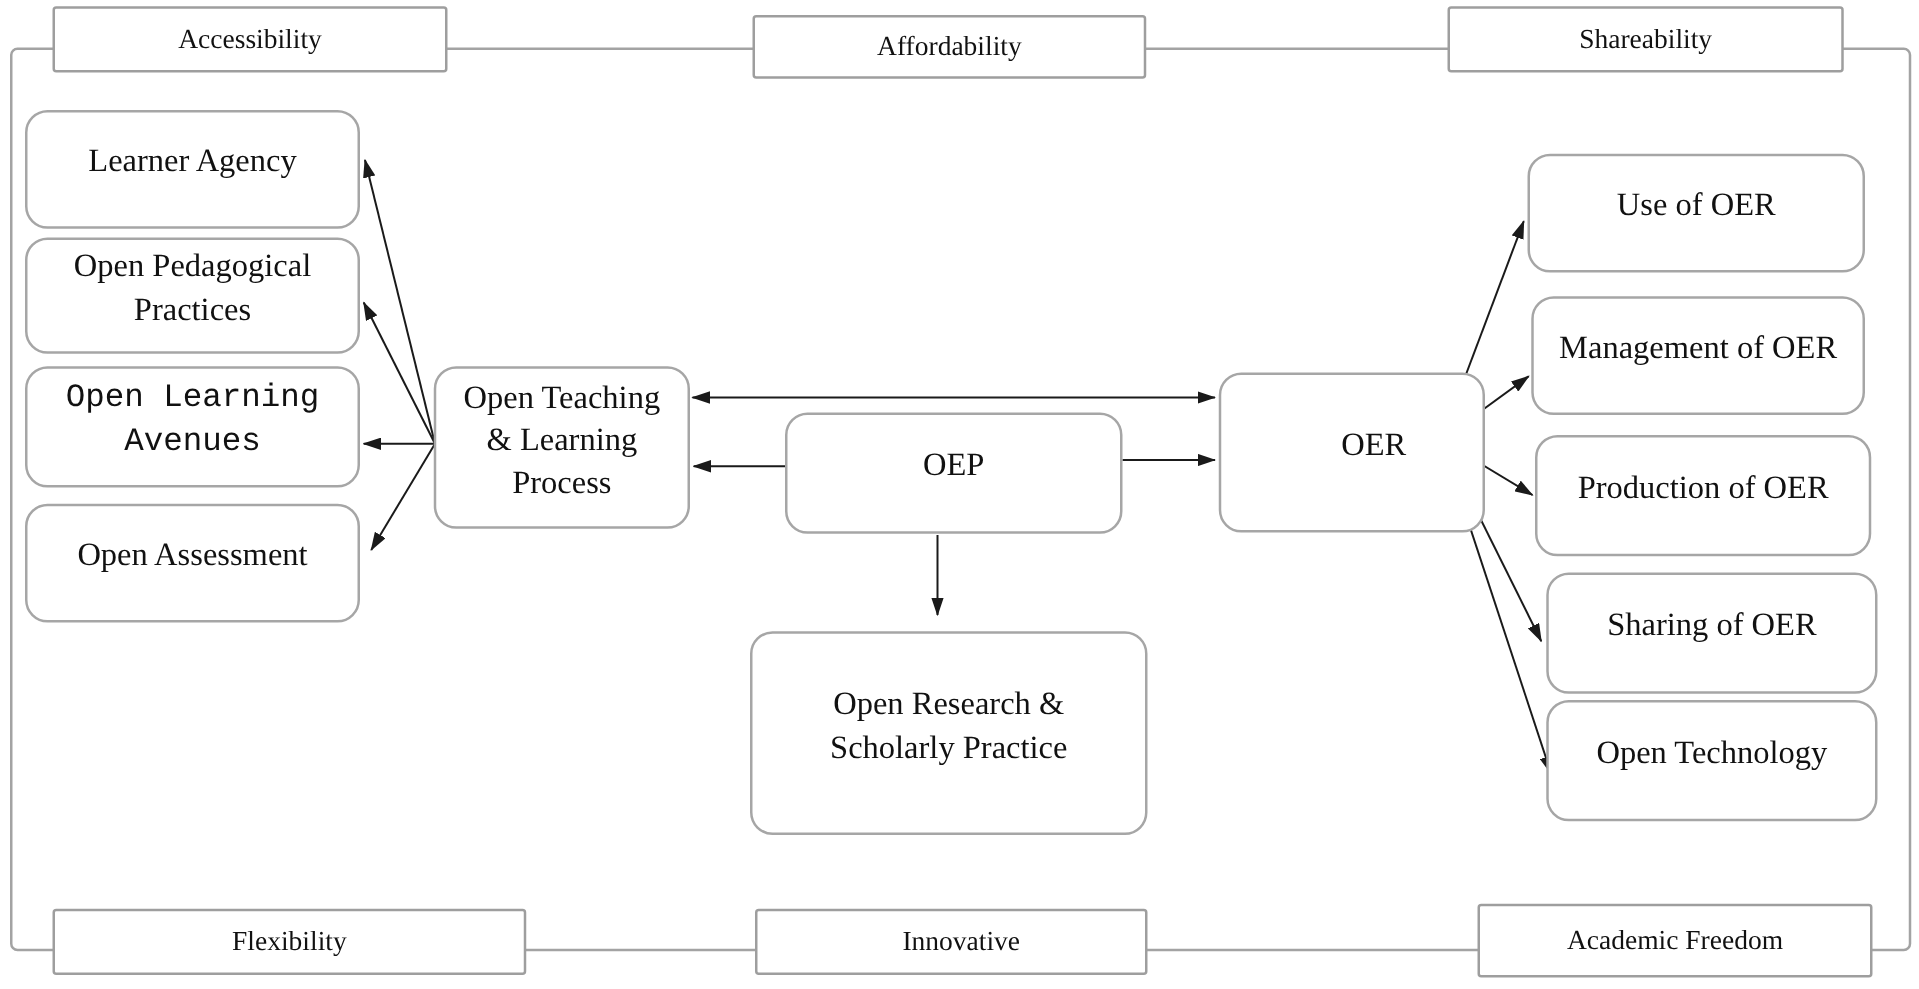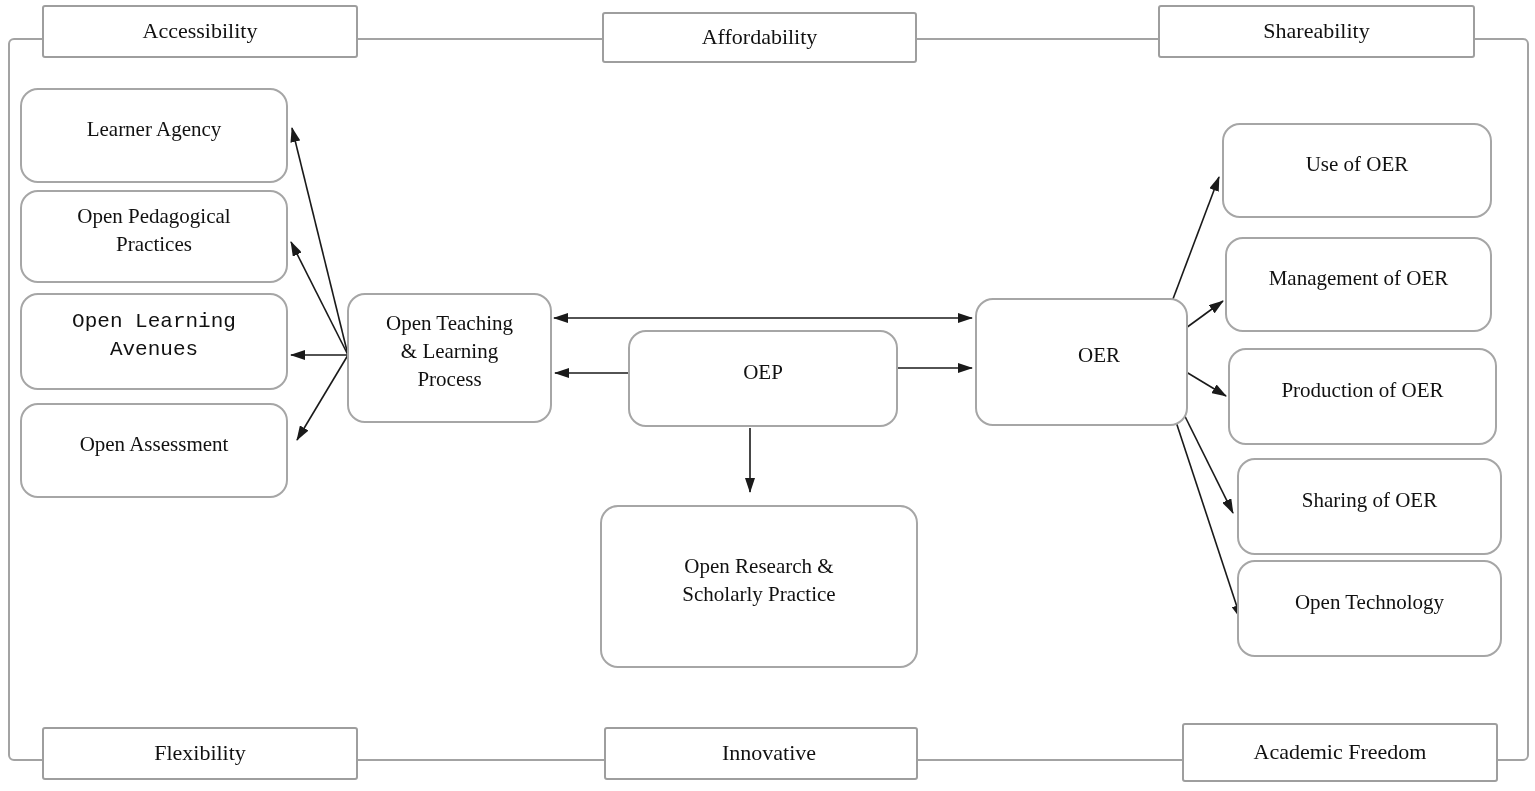--- a/index.html
+++ b/index.html
@@ -36,21 +36,21 @@
     border: 2px solid #a6a6a6;
     display: flex;
     align-items: center;
     justify-content: center;
     text-align: center;
     white-space: pre-line;
     line-height: 1.32;
   }
   .box.node {
     border-radius: 18px;
-    font-size: 21px;
+    font-size: 26px;
     padding: 0 8px 12px 8px;
   }
   .box.band {
     border-radius: 3px;
     font-size: 22px;
     border-color: #9e9e9e;
     padding: 0 8px 2px 8px;
   }
 </style>
 </head>
@@ -82,21 +82,21 @@
         <line x1="1153" y1="352" x2="1226" y2="396" stroke="#1a1a1a" stroke-width="1.6" marker-end="url(#arrow-end)"></line>
         <line x1="1153" y1="352" x2="1233" y2="513" stroke="#1a1a1a" stroke-width="1.6" marker-end="url(#arrow-end)"></line>
         <line x1="1153" y1="352" x2="1241" y2="619" stroke="#1a1a1a" stroke-width="1.6" marker-end="url(#arrow-end)"></line>
       </g>
   </svg>
 
   <div id="nodes-layer">
       <div class="box band" style="left: 42px; top: 5px; width: 316px; height: 53px;"><span>Accessibility</span></div>
       <div class="box band" style="left: 602px; top: 12px; width: 315px; height: 51px;"><span>Affordability</span></div>
       <div class="box band" style="left: 1158px; top: 5px; width: 317px; height: 53px;"><span>Shareability</span></div>
-      <div class="box band" style="left: 42px; top: 727px; width: 316px; height: 53px;"><span>Flexibility</span></div>
+      <div class="box band" style="left: 42px; top: 727px; width: 379px; height: 53px;"><span>Flexibility</span></div>
       <div class="box band" style="left: 604px; top: 727px; width: 314px; height: 53px; padding-left: 24px;"><span>Innovative</span></div>
       <div class="box band" style="left: 1182px; top: 723px; width: 316px; height: 59px;"><span>Academic Freedom</span></div>
       <div class="box node" style="left: 20px; top: 88px; width: 268px; height: 95px;"><span>Learner Agency</span></div>
       <div class="box node" style="left: 20px; top: 190px; width: 268px; height: 93px;"><span>Open Pedagogical
 Practices</span></div>
       <div class="box node" style="left: 20px; top: 293px; width: 268px; height: 97px; font-family: Liberation Mono, monospace;"><span>Open Learning
 Avenues</span></div>
       <div class="box node" style="left: 20px; top: 403px; width: 268px; height: 95px;"><span>Open Assessment</span></div>
       <div class="box node" style="left: 347px; top: 293px; width: 205px; height: 130px;"><span>Open Teaching
 &amp; Learning

